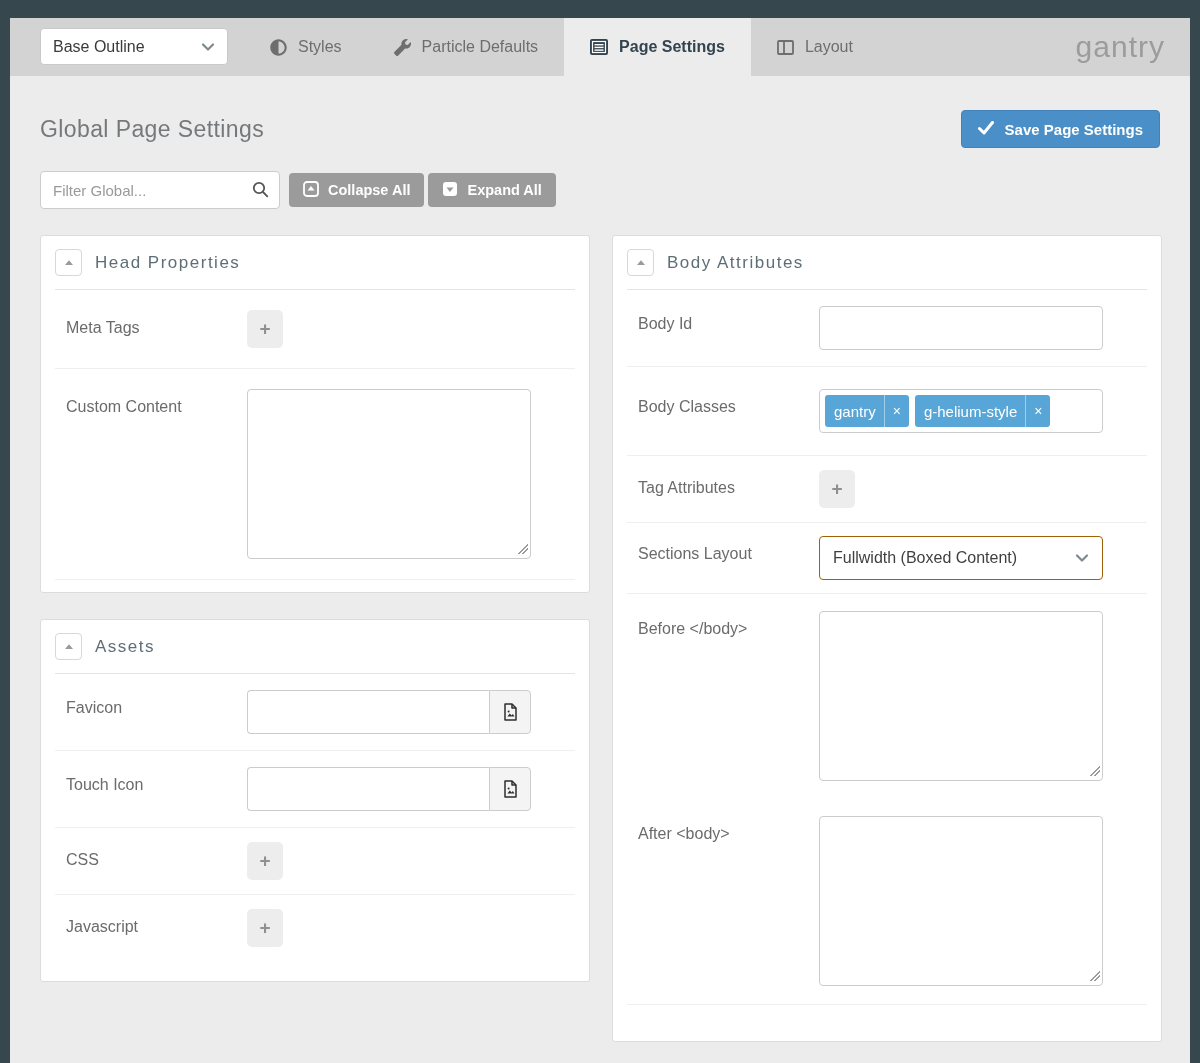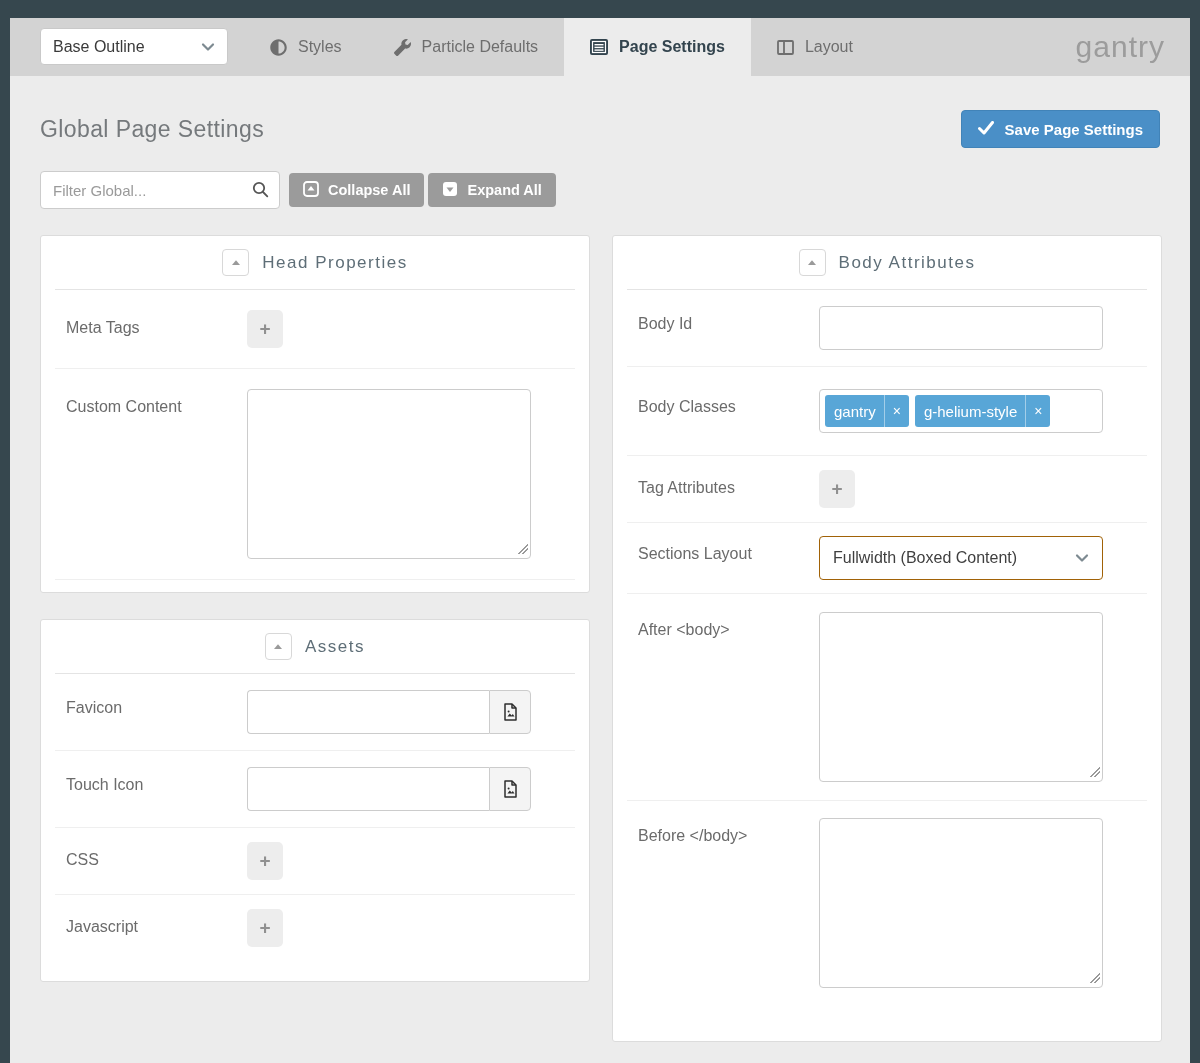--- a/index.html
+++ b/index.html
@@ -38,21 +38,21 @@
       font-family:"Liberation Sans",sans-serif;}
 
   
   .columns{display:flex;gap:22px;margin:26px 30px 0;align-items:flex-start;}
   .col{width:550px;display:flex;flex-direction:column;}
   .panel{background:#fff;border:1px solid #dcdcdc;border-radius:3px;box-sizing:border-box;width:550px;}
   .panel.gap-top{margin-top:26px;}
   .panel-pad12{padding-bottom:12px;}
   .panel-pad20{padding-bottom:20px;}
   .panel-pad36{padding-bottom:36px;}
-  .panel-header{display:flex;align-items:center;gap:13px;margin:0 14px;padding:13px 0;border-bottom:1px solid #e4e4e4;justify-content:center;}
+  .panel-header{display:flex;align-items:center;gap:13px;margin:0 14px;padding:13px 0;border-bottom:1px solid #e4e4e4;}
   .toggle-btn{width:27px;height:27px;background:#fff;border:1px solid #d8d8d8;border-radius:4px;
       display:flex;align-items:center;justify-content:center;cursor:pointer;}
   .panel-title{font-size:17px;color:#5e6e77;letter-spacing:1.5px;}
 
   .row{display:flex;align-items:flex-start;margin:0 14px;padding:16px 0 16px 11px;border-bottom:1px solid #efefef;}
   .row.noline{border-bottom:none;}
   .row-label{width:181px;flex:none;font-size:16px;color:#6b6b6b;padding-top:9px;}
   .field{flex:1;}
 
   .plus-btn{width:36px;height:38px;background:#ededed;border:none;border-radius:5px;color:#909090;
@@ -325,32 +325,32 @@
                 <span>Fullwidth (Boxed Content)</span>
                 <span>
                   <svg width="14" height="10" viewBox="0 0 14 10">
                       <path d="M2 2.5 L7 7.5 L12 2.5" fill="none" stroke="#7d8a91" stroke-width="2.2" stroke-linecap="round" stroke-linejoin="round"></path>
                     </svg>
                 </span>
               </div>
             </div>
           </div>
 
-          <div class="row" style="padding-top:18px;padding-bottom:18px;">
-            <div class="row-label">After &lt;body&gt;</div>
+          <div class="row noline" style="padding-top:17px;padding-bottom:17px;">
+            <div class="row-label">Before &lt;/body&gt;</div>
             <div class="field">
               <div class="textarea-wrap">
                 <textarea class="gt-textarea" style=""></textarea>
                 <span class="grip"></span>
               </div>
             </div>
           </div>
 
-          <div class="row noline" style="padding-top:17px;padding-bottom:17px;">
-            <div class="row-label">Before &lt;/body&gt;</div>
+          <div class="row" style="padding-top:18px;padding-bottom:18px;">
+            <div class="row-label">After &lt;body&gt;</div>
             <div class="field">
               <div class="textarea-wrap">
                 <textarea class="gt-textarea" style=""></textarea>
                 <span class="grip"></span>
               </div>
             </div>
           </div>
         </div>
 
       </div>

